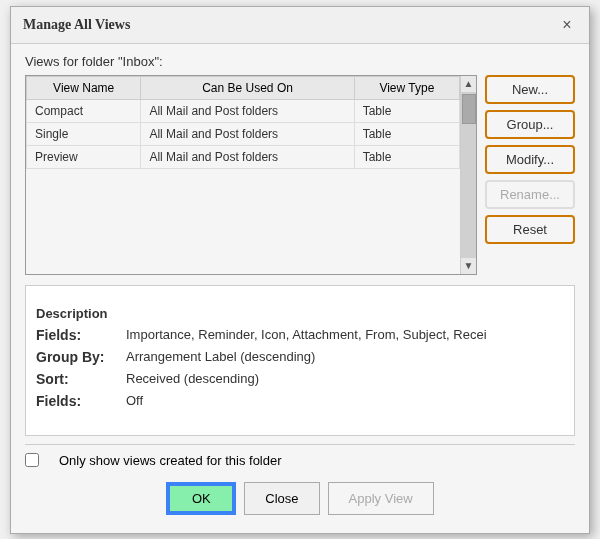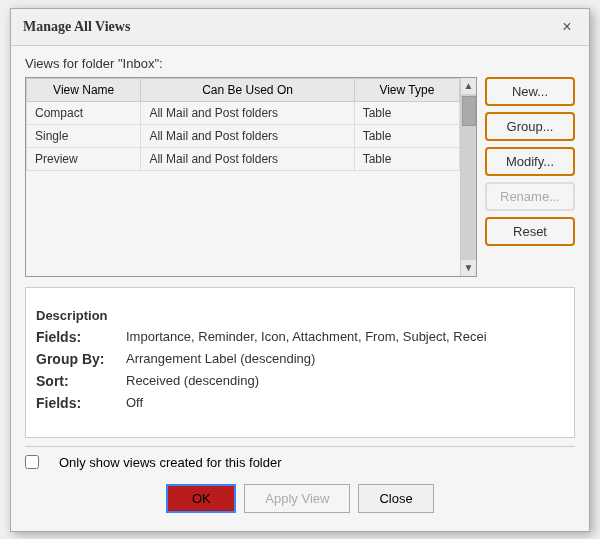--- a/index.html
+++ b/index.html
@@ -211,22 +211,22 @@
     }
     .bottom-btn {
       padding: 5px 20px;
       border: 1px solid #aaa;
       background: #f0f0f0;
       cursor: pointer;
       font-size: 13px;
       min-width: 70px;
     }
     .bottom-btn.primary {
-      border: 2px solid #3b82f6;
-      background: #b91c1c;
+      border: 4px solid #3b82f6;
+      background: #86efac;
     }
     .bottom-btn:disabled {
       color: #aaa;
       cursor: default;
       background: #f5f5f5;
     }
     .divider {
       border: none;
       border-top: 1px solid #ccc;
       margin: 8px 0;
@@ -319,17 +319,17 @@
 
     <hr class="divider">
 
     <div class="checkbox-row">
       <input type="checkbox" id="only-show-cb" style="">
       <label for="only-show-cb">Only show views created for this folder</label>
     </div>
 
     <div class="bottom-buttons" id="bottom-buttons-container">
     <button class="bottom-btn primary">OK</button>
+        <button class="bottom-btn">Close</button>
         <button class="bottom-btn" disabled="">Apply View</button>
-        <button class="bottom-btn">Close</button>
       </div>
   </div>
 </div>
 
 </body></html>

